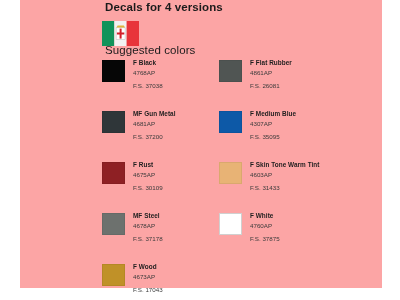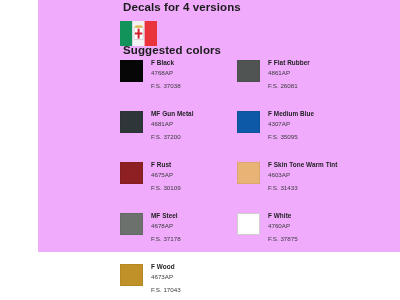--- a/index.html
+++ b/index.html
@@ -15,25 +15,25 @@
     -webkit-font-smoothing: antialiased;
   }
   #page {
     position: relative;
     width: 400px;
     height: 300px;
     background: #ffffff;
   }
   .panel {
     position: absolute;
-    left: 38px;
+    left: 20px;
     top: 0;
     width: 362px;
-    height: 252px;
-    background: #f0abfc;
+    height: 288px;
+    background: #fca5a5;
   }
   .page-title {
     position: absolute;
     left: 85px;
     top: 1px;
     font-size: 11.5px;
     font-weight: bold;
     color: #1b1b1b;
     letter-spacing: 0.1px;
     white-space: nowrap;
@@ -44,21 +44,21 @@
     top: 21px;
     width: 37px;
     height: 25px;
     display: block;
   }
   .section-title {
     position: absolute;
     left: 85px;
     top: 44px;
     font-size: 11.5px;
-    font-weight: bold;
+    font-weight: normal;
     color: #1b1b1b;
     letter-spacing: 0.1px;
     white-space: nowrap;
   }
   .colors-grid {
     position: absolute;
     left: 0;
     top: 58px;
     width: 362px;
   }

